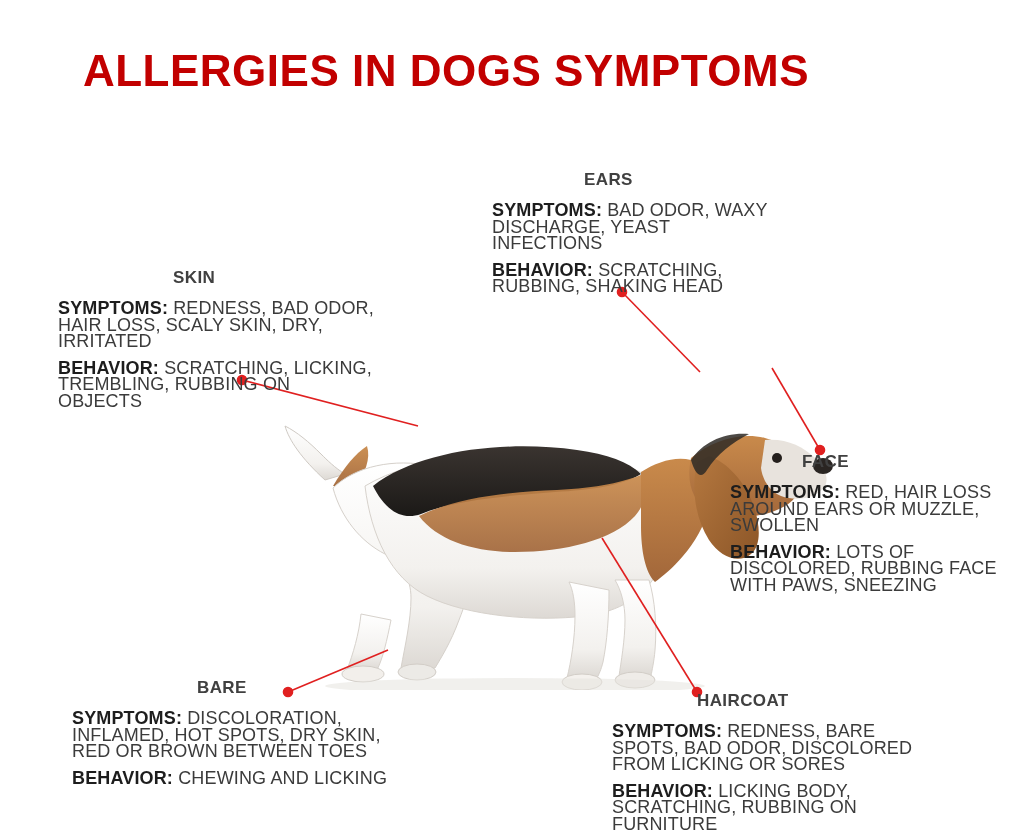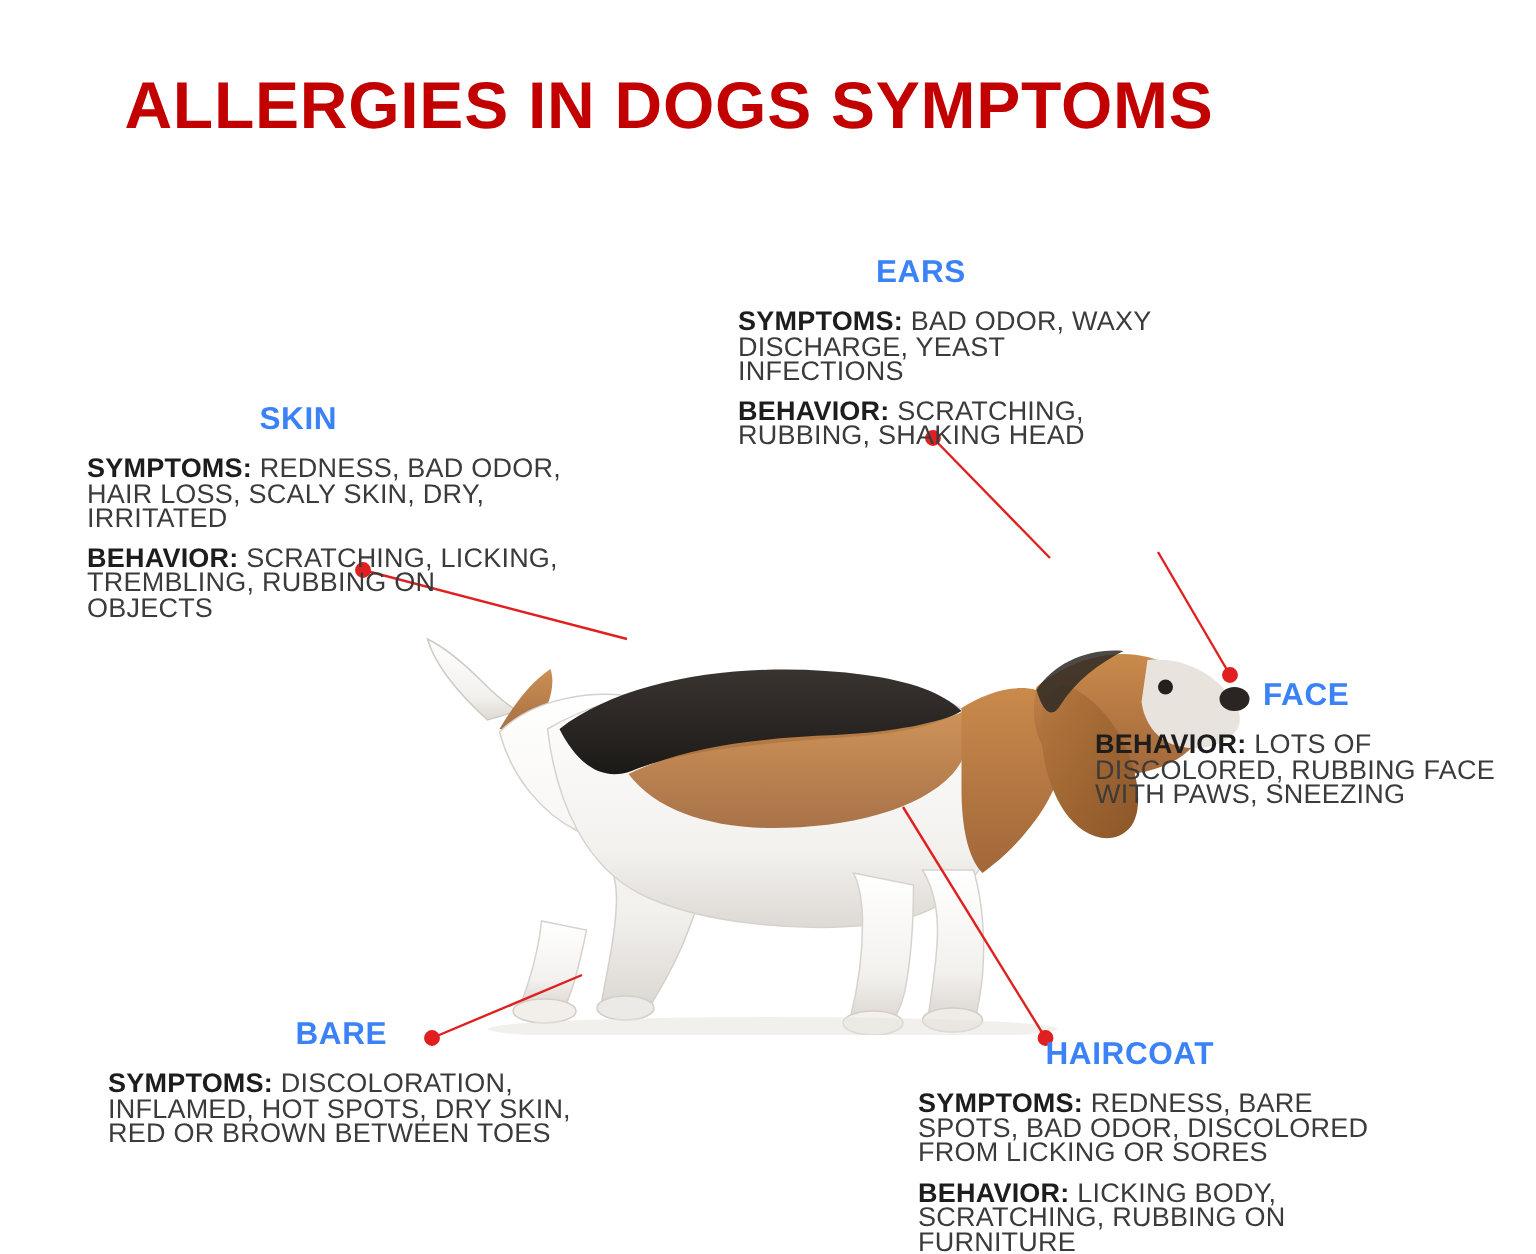--- a/index.html
+++ b/index.html
@@ -24,22 +24,22 @@
     font-size: 44px;
     font-weight: bold;
     letter-spacing: 0.5px;
     color: #c20000;
     font-family: "Liberation Sans", sans-serif;
   }
   .callout {
     position: absolute;
   }
   .callout-heading {
-    color: #3b82f6;
-    font-size: 21px;
+    color: #404040;
+    font-size: 17px;
     font-weight: bold;
     letter-spacing: 0.4px;
     margin: 0 0 12px 0;
     white-space: nowrap;
   }
   .callout-block {
     font-size: 18px;
     line-height: 16.5px;
     color: #3b3b3b;
     margin-bottom: 10px;
@@ -64,21 +64,21 @@
     top: 290px;
     width: 640px;
     height: 400px;
   }
   
   #callout-ears   { left: 492px; top: 170px; width: 290px; }
   #callout-ears .callout-heading { text-align: left; margin-left: 92px; }
   #callout-skin   { left: 58px;  top: 268px; width: 320px; }
   #callout-skin .callout-heading { margin-left: 115px; }
   #callout-face   { left: 730px; top: 452px; width: 270px; }
-  #callout-face .callout-heading { margin-left: 112px; }
+  #callout-face .callout-heading { margin-left: 72px; }
   #callout-paws   { left: 72px;  top: 678px; width: 340px; }
   #callout-paws .callout-heading { margin-left: 125px; }
   #callout-haircoat { left: 612px; top: 678px; width: 330px; margin-top: 13px; }
   #callout-haircoat .callout-heading { margin-left: 85px; }
 </style>
 </head>
 <body>
 
 <div id="page">
 
@@ -196,31 +196,39 @@
     </div>
     <div class="callout-block">
       <span class="lead">BEHAVIOR:</span>
       <span>SCRATCHING, LICKING, TREMBLING, RUBBING ON OBJECTS</span>
     </div>
   </div>
 
   <div class="callout" id="callout-face">
     <div class="callout-heading">FACE</div>
     <div class="callout-block">
+      <span class="lead">SYMPTOMS:</span>
+      <span>RED, HAIR LOSS AROUND EARS OR MUZZLE, SWOLLEN</span>
+    </div>
+    <div class="callout-block">
       <span class="lead">BEHAVIOR:</span>
       <span>LOTS OF DISCOLORED, RUBBING FACE WITH PAWS, SNEEZING</span>
     </div>
   </div>
 
   <div class="callout" id="callout-paws">
     <div class="callout-heading">BARE</div>
     <div class="callout-block">
       <span class="lead">SYMPTOMS:</span>
       <span>DISCOLORATION, INFLAMED, HOT SPOTS, DRY SKIN, RED OR BROWN BETWEEN TOES</span>
     </div>
+    <div class="callout-block">
+      <span class="lead">BEHAVIOR:</span>
+      <span>CHEWING AND LICKING</span>
+    </div>
   </div>
 
   <div class="callout" id="callout-haircoat">
     <div class="callout-heading">HAIRCOAT</div>
     <div class="callout-block">
       <span class="lead">SYMPTOMS:</span>
       <span>REDNESS, BARE SPOTS, BAD ODOR, DISCOLORED FROM LICKING OR SORES</span>
     </div>
     <div class="callout-block">
       <span class="lead">BEHAVIOR:</span>

